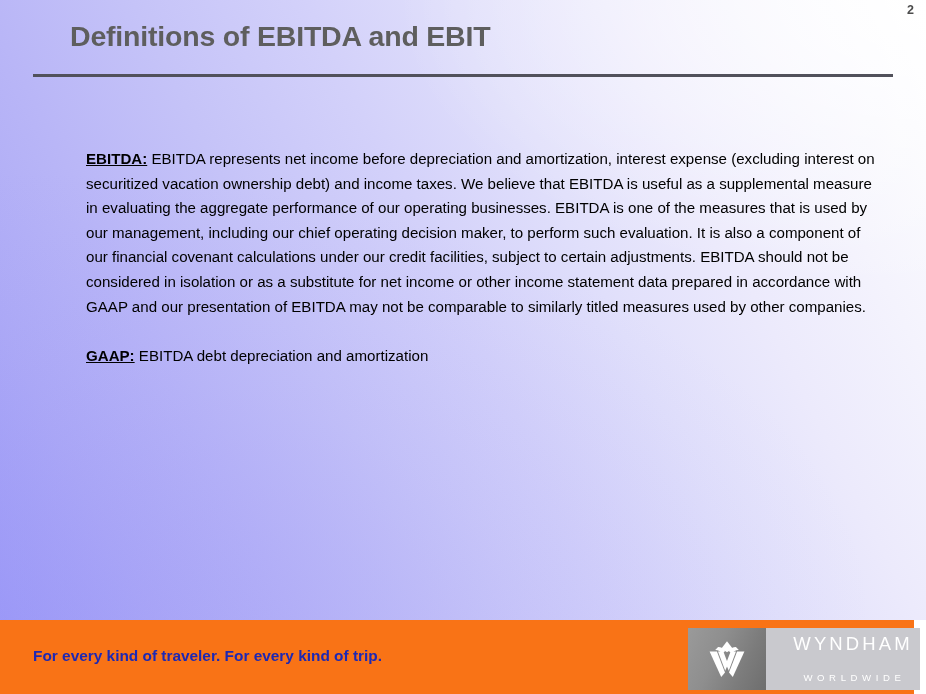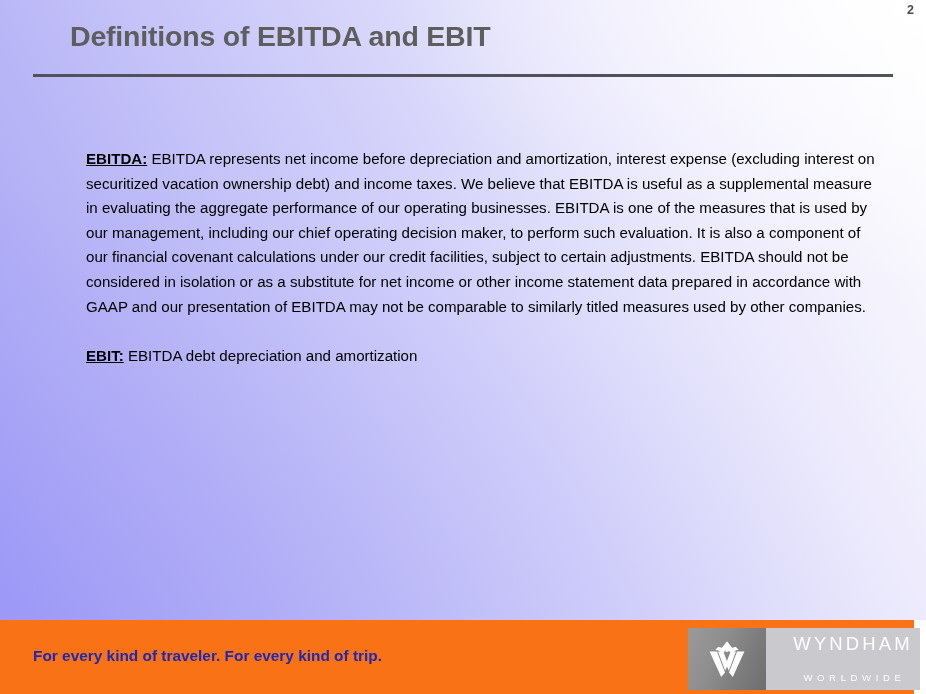--- a/index.html
+++ b/index.html
@@ -197,21 +197,21 @@
   <div class="page-number">2</div>
 
   <div class="slide-title">Definitions of EBITDA and EBIT</div>
 
   <div class="title-rule"></div>
 
   <div class="body-block">
 
     <p class="para"><span class="term">EBITDA:</span><span>  EBITDA represents net income before depreciation and amortization, interest expense (excluding interest on securitized vacation ownership debt) and income taxes.  We believe that EBITDA is useful as a supplemental measure in evaluating the aggregate performance of our operating businesses.  EBITDA is one of the measures that is used by our management, including our chief operating decision maker, to perform such evaluation.  It is also a component of our financial covenant calculations under our credit facilities, subject to certain adjustments.  EBITDA should not be considered in isolation or as a substitute for net income or other income statement data prepared in accordance with GAAP and our presentation of EBITDA may not be comparable to similarly titled measures used by other companies.</span></p>
 
-    <p class="para"><span class="term">EBIT:</span><span> EBITDA debt depreciation and amortization</span></p>
+    <p class="para"><span class="term">GAAP:</span><span> EBITDA debt depreciation and amortization</span></p>
 
   </div>
 
   <div class="footer">
     <div class="tagline">For every kind of traveler. For every kind of trip.</div>
   </div>
 
   <div class="logo">
     <div class="logo-mark">
       <svg width="50" height="40" viewBox="0 0 50 40" aria-hidden="true">

